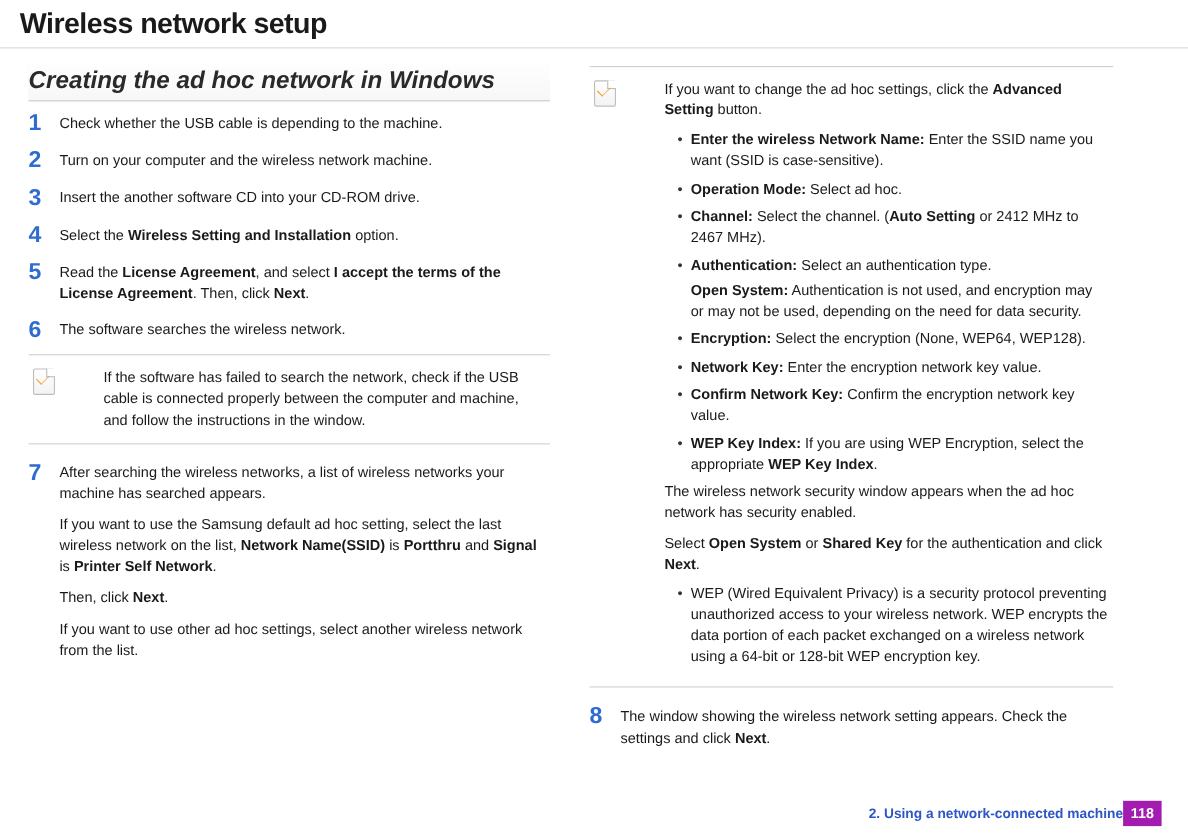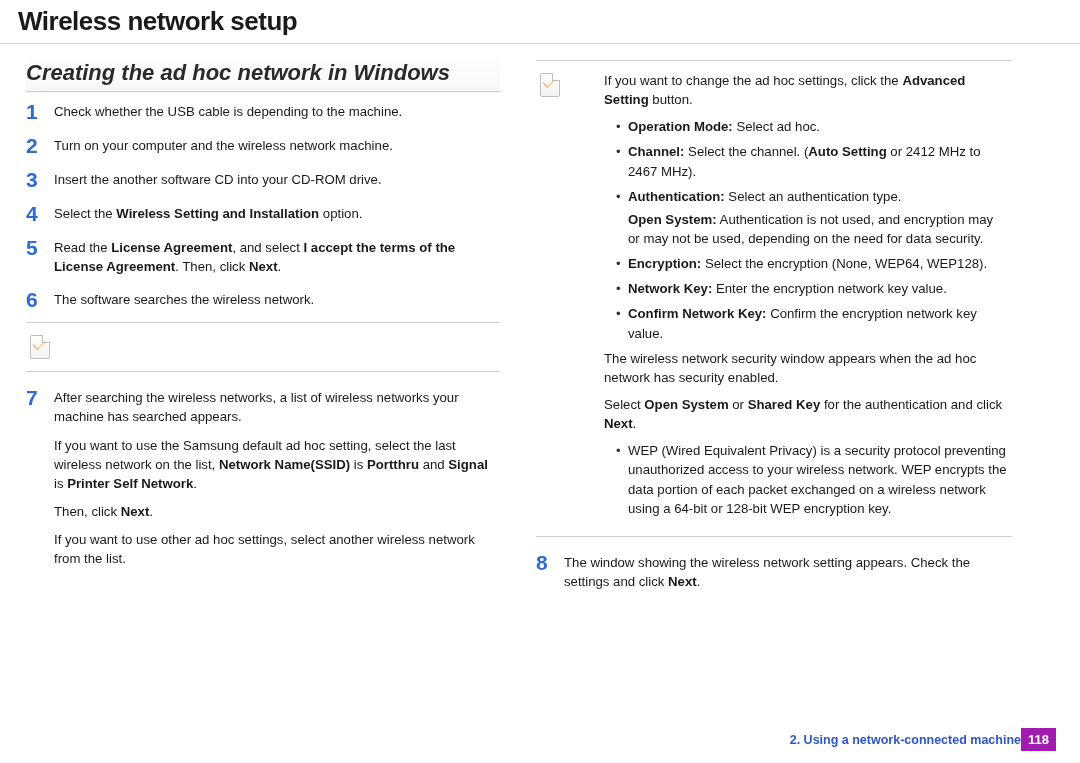--- a/index.html
+++ b/index.html
@@ -190,20 +190,21 @@
           <div class="step-body">
             <p>The software searches the wireless network.</p>
           </div>
         </div>
       </div>
 
     <div class="note-box">
       <div class="note-icon-wrap">
           <div class="note-icon"></div>
         </div>
+      <div class="note-body">If the software has failed to search the network, check if the USB cable is connected properly between the computer and machine, and follow the instructions in the window.</div>
     </div>
 
     <div>
         <div class="step">
           <div class="step-num">7</div>
           <div class="step-body">
             <p>After searching the wireless networks, a list of wireless networks your machine has searched appears.</p>
             <p>If you want to use the Samsung default ad hoc setting, select the last wireless network on the list, <b>Network Name(SSID)</b> is <b>Portthru</b> and <b>Signal</b> is <b>Printer Self Network</b>.</p>
             <p>Then, click <b>Next</b>.</p>
             <p>If you want to use other ad hoc settings, select another wireless network from the list.</p>
@@ -214,26 +215,28 @@
 
   <div class="col col-right">
 
     <div class="note-box" style="border-top:1px solid #cfcfcf;">
       <div class="note-icon-wrap">
           <div class="note-icon"></div>
         </div>
       <div class="note-body">
         <p style="margin-bottom:8px;">If you want to change the ad hoc settings, click the <b>Advanced Setting</b> button.</p>
         <ul class="bullets">
+            <li><b>Enter the wireless Network Name:</b> Enter the SSID name you want (SSID is case-sensitive).</li>
             <li><b>Operation Mode:</b> Select ad hoc.</li>
             <li><b>Channel:</b> Select the channel. (<b>Auto Setting</b> or 2412 MHz to 2467 MHz).</li>
             <li><b>Authentication:</b> Select an authentication type.<div class="" style="margin-top:4px;"><b>Open System:</b> Authentication is not used, and encryption may or may not be used, depending on the need for data security.</div></li>
             <li><b>Encryption:</b> Select the encryption (None, WEP64, WEP128).</li>
             <li><b>Network Key:</b> Enter the encryption network key value.</li>
             <li><b>Confirm Network Key:</b> Confirm the encryption network key value.</li>
+            <li><b>WEP Key Index:</b> If you are using WEP Encryption, select the appropriate <b>WEP Key Index</b>.</li>
           </ul>
         <p style="margin:4px 0 8px 0;">The wireless network security window appears when the ad hoc network has security enabled.</p>
         <p style="margin-bottom:8px;">Select <b>Open System</b> or <b>Shared Key</b> for the authentication and click <b>Next</b>.</p>
         <ul class="bullets">
           <li>WEP (Wired Equivalent Privacy) is a security protocol preventing unauthorized access to your wireless network. WEP encrypts the data portion of each packet exchanged on a wireless network using a 64-bit or 128-bit WEP encryption key.</li>
         </ul>
       </div>
     </div>
 
     <div>

